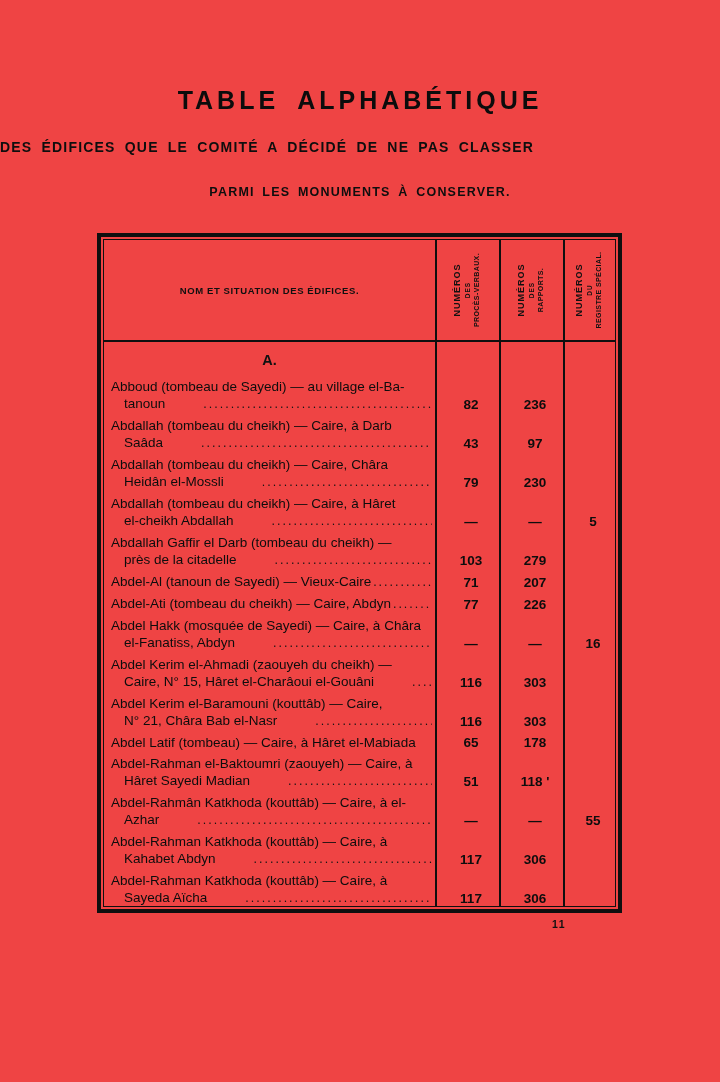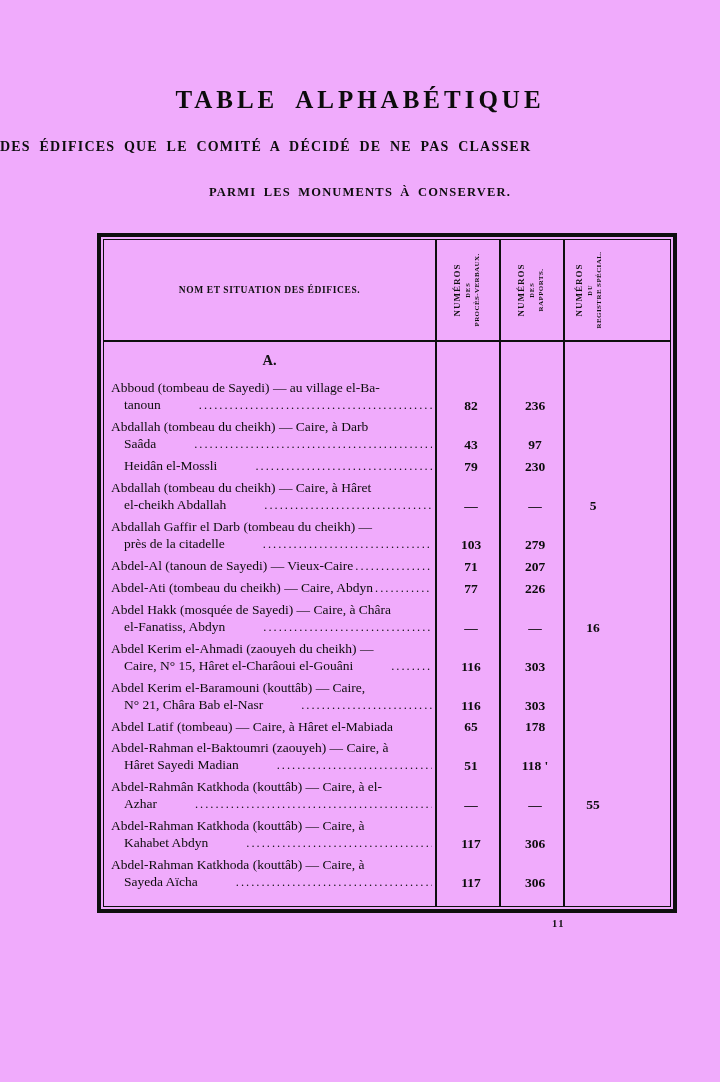--- a/index.html
+++ b/index.html
@@ -1,38 +1,38 @@
 <!DOCTYPE html>
 <html><head>
 <meta charset="utf-8">
 <style>
   html,body { margin:0; padding:0; background:#e9e7e2; }
   .page {
     position:relative; width:720px; height:1082px; margin:0 auto;
-    background:#f0abfc; color:#111;
-    font-family:Liberation Serif, serif;
+    background:#ef4444; color:#111;
+    font-family:Liberation Sans, sans-serif;
     overflow:hidden;
   }
   .title {
     position:absolute; top:86px; left:0; width:100%;
     text-align:center; font-size:25px; font-weight:bold;
     letter-spacing:4px; word-spacing:8px; margin:0; color:#0c0c0c;
   }
   .subtitle1 {
     position:absolute; top:139px; left:0; width:100%;
     text-align:left; font-size:14px; font-weight:bold;
     letter-spacing:1.2px; word-spacing:4px; color:#0e0e0e;
   }
   .subtitle2 {
     position:absolute; top:185px; left:0; width:100%;
     text-align:center; font-size:12.5px; font-weight:bold;
     letter-spacing:1.2px; word-spacing:3px; color:#0e0e0e;
   }
   .frame {
-    position:absolute; left:97px; top:233px; width:580px; height:680px;
+    position:absolute; left:97px; top:233px; width:525px; height:680px;
     border:4px solid #0f0f0f; box-sizing:border-box; padding:2px;
   }
   .inner {
     position:relative; width:100%; height:100%;
     border:1px solid #0f0f0f; box-sizing:border-box;
   }
   .vsep { position:absolute; top:0; bottom:0; width:1.5px; background:#0f0f0f; }
   .vsep1 { left:331px; } .vsep2 { left:395px; } .vsep3 { left:459px; }
   .hrule { position:absolute; left:0; right:0; top:100px; height:2px; background:#0f0f0f; }
   .thead {
@@ -159,20 +159,23 @@
                   <span class="dots"></span>
                 </div>
               </div>
     <div class="num-cell pv">43</div>
     <div class="num-cell rap">97</div>
     <div class="num-cell reg"></div>
   </div>
 
   <div class="row">
     <div class="name-cell">
+                <div class="line">
+                  <span class="txt">Abdallah (tombeau du cheikh) — Caire, Châra</span>
+                </div>
                 <div class="line cont">
                   <span class="txt">Heidân el-Mossli</span>
                   <span class="dots"></span>
                 </div>
               </div>
     <div class="num-cell pv">79</div>
     <div class="num-cell rap">230</div>
     <div class="num-cell reg"></div>
   </div>
 

